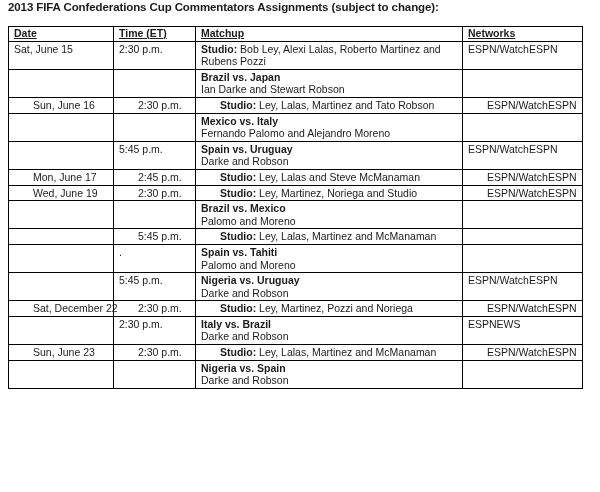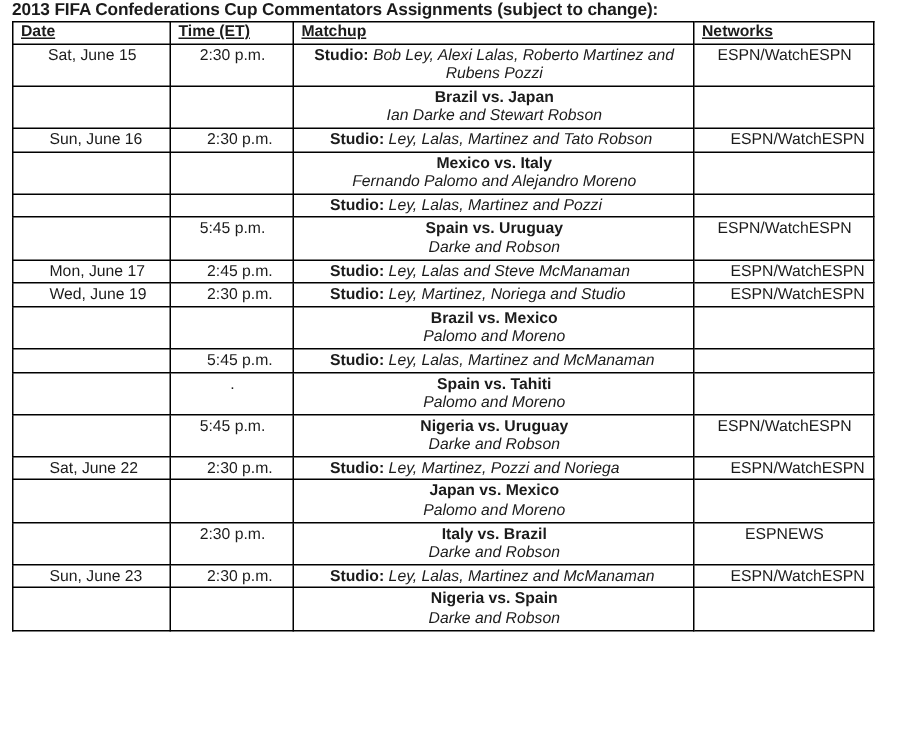--- a/index.html
+++ b/index.html
@@ -36,20 +36,21 @@
     position: absolute;
     left: 8px;
     top: 14px;
     width: 574px;
   }
   table.schedule {
     border-collapse: collapse;
     table-layout: fixed;
     width: 574px;
     font-size: 10.5px;
+    margin-top: 12px;
   }
   table.schedule col.c-date   { width: 105px; }
   table.schedule col.c-time   { width: 82px;  }
   table.schedule col.c-match  { width: 267px; }
   table.schedule col.c-net    { width: 120px; }
 
   table.schedule th,
   table.schedule td {
     border: 1px solid #000000;
     padding: 1px 4px 1px 5px;
@@ -76,33 +77,32 @@
   td.time-cell {
     white-space: nowrap;
   }
   td.net-cell {
     white-space: nowrap;
   }
   .studio-label {
     font-weight: bold;
   }
   .names-italic {
-    font-style: italic;
   }
   .match-title {
     font-weight: bold;
   }
   .line {
     display: block;
     white-space: nowrap;
   }
   .line.wrap {
     white-space: normal;
   }
-  tr.tall td { height: 25px; text-align: center; }
+  tr.tall td { height: 25px; }
   tr.short td { height: 11px; padding-left: 24px; }
 </style>
 </head>
 <body>
 
 <div id="doc">
 
   <div id="page-title">2013 FIFA Confederations Cup Commentators Assignments (subject to change):</div>
 
   <div id="schedule-table-wrap">
@@ -157,28 +157,20 @@
           </tr>
           <tr class="tall">
             <td class="date-cell"></td>
             <td class="time-cell"></td>
             <td class="match-cell">
               <span class="line match-title">Mexico vs. Italy</span>
               <span class="line names-italic">Fernando Palomo and Alejandro Moreno</span>
             </td>
             <td class="net-cell"></td>
           </tr>
-          <tr class="short">
-            <td class="date-cell"></td>
-            <td class="time-cell"></td>
-            <td class="match-cell">
-              <span class="line"><span class="studio-label">Studio:</span> <span class="names-italic">Ley, Lalas, Martinez and Pozzi</span></span>
-            </td>
-            <td class="net-cell"></td>
-          </tr>
           <tr class="tall">
             <td class="date-cell"></td>
             <td class="time-cell">5:45 p.m.</td>
             <td class="match-cell">
               <span class="line match-title">Spain vs. Uruguay</span>
               <span class="line names-italic">Darke and Robson</span>
             </td>
             <td class="net-cell">ESPN/WatchESPN</td>
           </tr>
           <tr class="short">
@@ -226,35 +218,26 @@
           <tr class="tall">
             <td class="date-cell"></td>
             <td class="time-cell">5:45 p.m.</td>
             <td class="match-cell">
               <span class="line match-title">Nigeria vs. Uruguay</span>
               <span class="line names-italic">Darke and Robson</span>
             </td>
             <td class="net-cell">ESPN/WatchESPN</td>
           </tr>
           <tr class="short">
-            <td class="date-cell">Sat, June 22</td>
+            <td class="date-cell">Sat, December 22</td>
             <td class="time-cell">2:30 p.m.</td>
             <td class="match-cell">
               <span class="line"><span class="studio-label">Studio:</span> <span class="names-italic">Ley, Martinez, Pozzi and Noriega</span></span>
             </td>
             <td class="net-cell">ESPN/WatchESPN</td>
-          </tr>
-          <tr class="tall">
-            <td class="date-cell"></td>
-            <td class="time-cell"></td>
-            <td class="match-cell">
-              <span class="line match-title">Japan vs. Mexico</span>
-              <span class="line names-italic">Palomo and Moreno</span>
-            </td>
-            <td class="net-cell"></td>
           </tr>
           <tr class="tall">
             <td class="date-cell"></td>
             <td class="time-cell">2:30 p.m.</td>
             <td class="match-cell">
               <span class="line match-title">Italy vs. Brazil</span>
               <span class="line names-italic">Darke and Robson</span>
             </td>
             <td class="net-cell">ESPNEWS</td>
           </tr>

